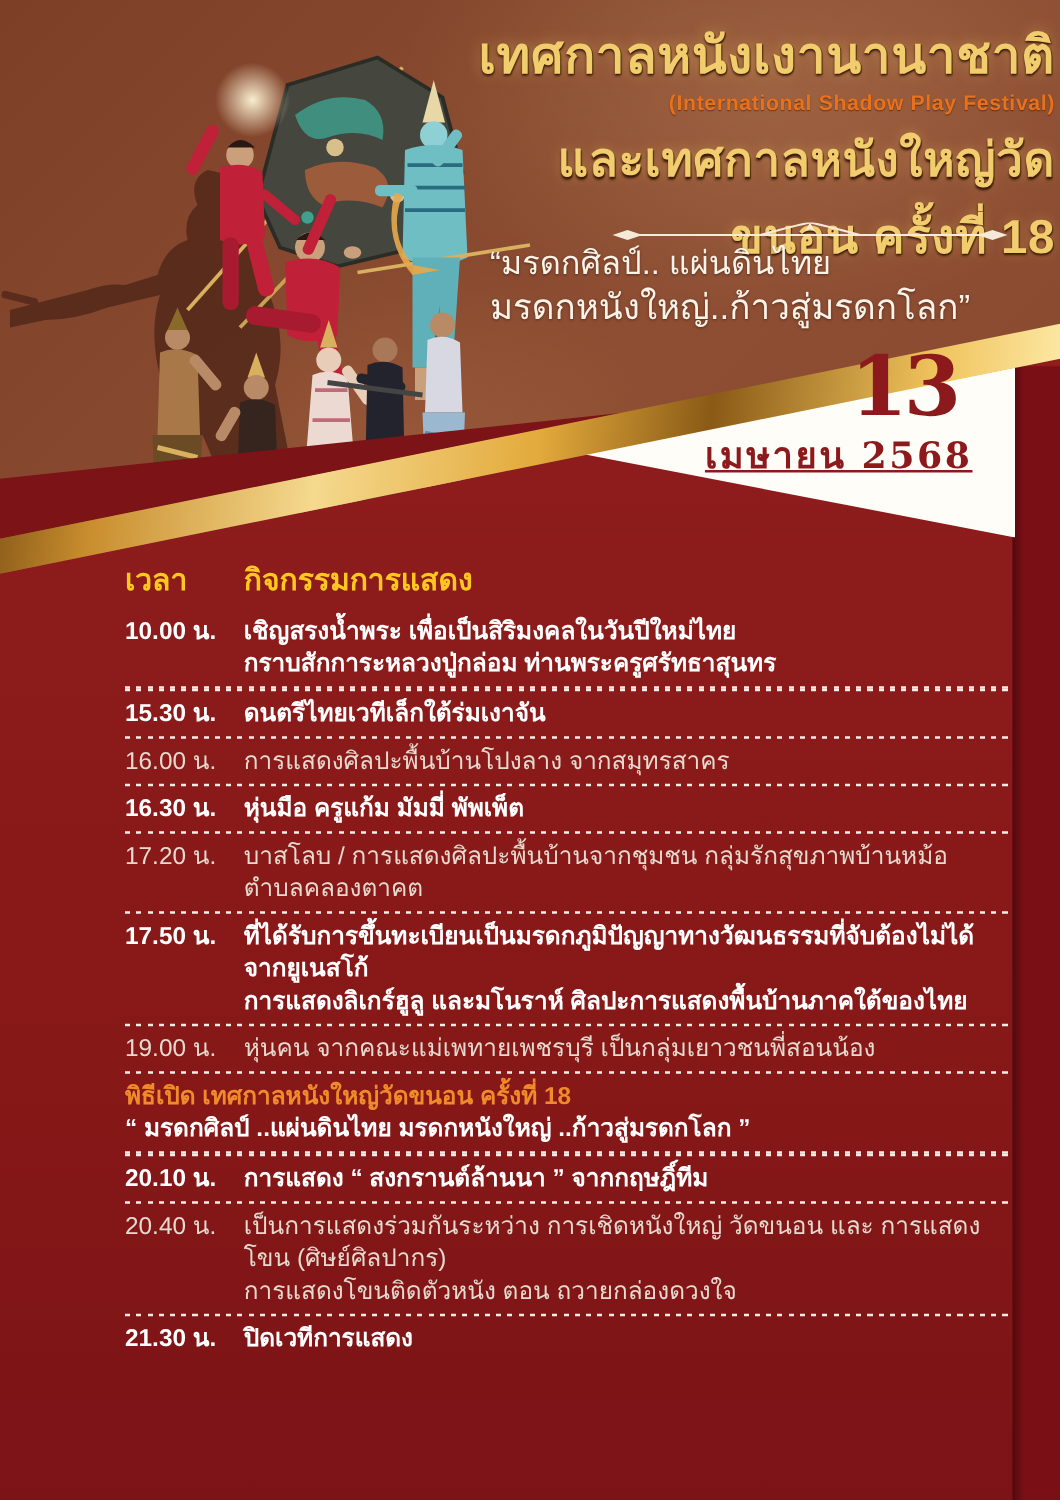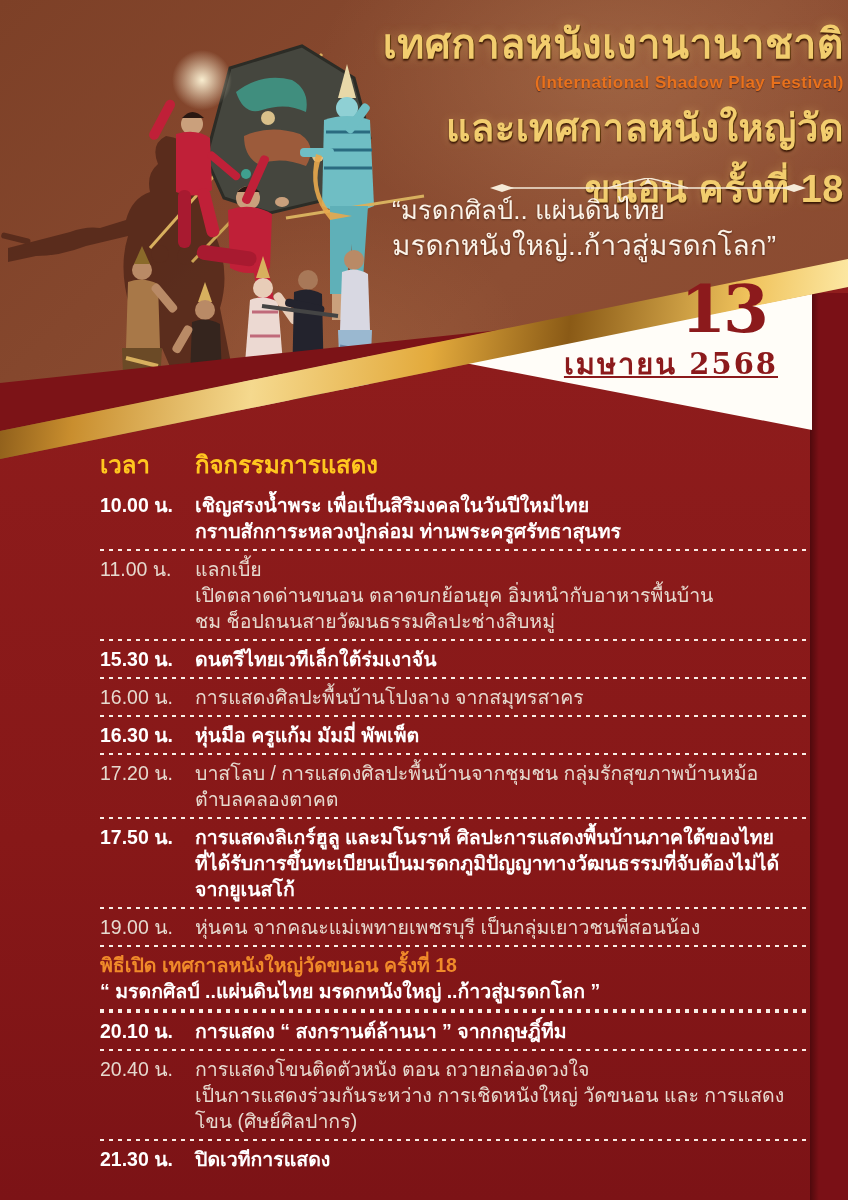--- a/index.html
+++ b/index.html
@@ -202,28 +202,20 @@
     </div>
     <div id="schedule-rows">
         <div class="row row-strong">
           <div class="col-time">10.00 น.</div>
           <div class="col-act">
             <div>เชิญสรงน้ำพระ เพื่อเป็นสิริมงคลในวันปีใหม่ไทย</div>
             <div>กราบสักการะหลวงปู่กล่อม ท่านพระครูศรัทธาสุนทร</div>
           </div>
         </div>
         <div class="sep"></div>
-        <div class="row row-normal">
-          <div class="col-time">11.00 น.</div>
-          <div class="col-act">
-            <div>แลกเบี้ย</div>
-            <div>เปิดตลาดด่านขนอน  ตลาดบกย้อนยุค อิ่มหนำกับอาหารพื้นบ้าน</div>
-            <div>ชม ช็อปถนนสายวัฒนธรรมศิลปะช่างสิบหมู่</div>
-          </div>
-        </div>
         <div class="sep"></div>
         <div class="row row-strong">
           <div class="col-time">15.30 น.</div>
           <div class="col-act">
             <div>ดนตรีไทยเวทีเล็กใต้ร่มเงาจัน</div>
           </div>
         </div>
         <div class="sep"></div>
         <div class="row row-normal">
           <div class="col-time">16.00 น.</div>
@@ -242,22 +234,22 @@
         <div class="row row-normal">
           <div class="col-time">17.20 น.</div>
           <div class="col-act">
             <div>บาสโลบ / การแสดงศิลปะพื้นบ้านจากชุมชน กลุ่มรักสุขภาพบ้านหม้อ ตำบลคลองตาคต</div>
           </div>
         </div>
         <div class="sep"></div>
         <div class="row row-strong">
           <div class="col-time">17.50 น.</div>
           <div class="col-act">
+            <div>ที่ได้รับการขึ้นทะเบียนเป็นมรดกภูมิปัญญาทางวัฒนธรรมที่จับต้องไม่ได้จากยูเนสโก้</div>
             <div>การแสดงลิเกร์ฮูลู และมโนราห์ ศิลปะการแสดงพื้นบ้านภาคใต้ของไทย</div>
-            <div>ที่ได้รับการขึ้นทะเบียนเป็นมรดกภูมิปัญญาทางวัฒนธรรมที่จับต้องไม่ได้จากยูเนสโก้</div>
           </div>
         </div>
         <div class="sep"></div>
         <div class="row row-normal">
           <div class="col-time">19.00 น.</div>
           <div class="col-act">
             <div>หุ่นคน  จากคณะแม่เพทายเพชรบุรี  เป็นกลุ่มเยาวชนพี่สอนน้อง</div>
           </div>
         </div>
         <div class="sep"></div>
@@ -272,22 +264,22 @@
         <div class="row row-strong">
           <div class="col-time">20.10 น.</div>
           <div class="col-act">
             <div>การแสดง “ สงกรานต์ล้านนา ” จากกฤษฎิ์ทีม</div>
           </div>
         </div>
         <div class="sep"></div>
         <div class="row row-normal">
           <div class="col-time">20.40 น.</div>
           <div class="col-act">
+            <div>เป็นการแสดงร่วมกันระหว่าง การเชิดหนังใหญ่ วัดขนอน และ การแสดงโขน (ศิษย์ศิลปากร)</div>
             <div>การแสดงโขนติดตัวหนัง  ตอน  ถวายกล่องดวงใจ</div>
-            <div>เป็นการแสดงร่วมกันระหว่าง การเชิดหนังใหญ่ วัดขนอน และ การแสดงโขน (ศิษย์ศิลปากร)</div>
           </div>
         </div>
         <div class="sep"></div>
         <div class="row row-strong">
           <div class="col-time">21.30 น.</div>
           <div class="col-act">
             <div>ปิดเวทีการแสดง</div>
           </div>
         </div>
       </div>

